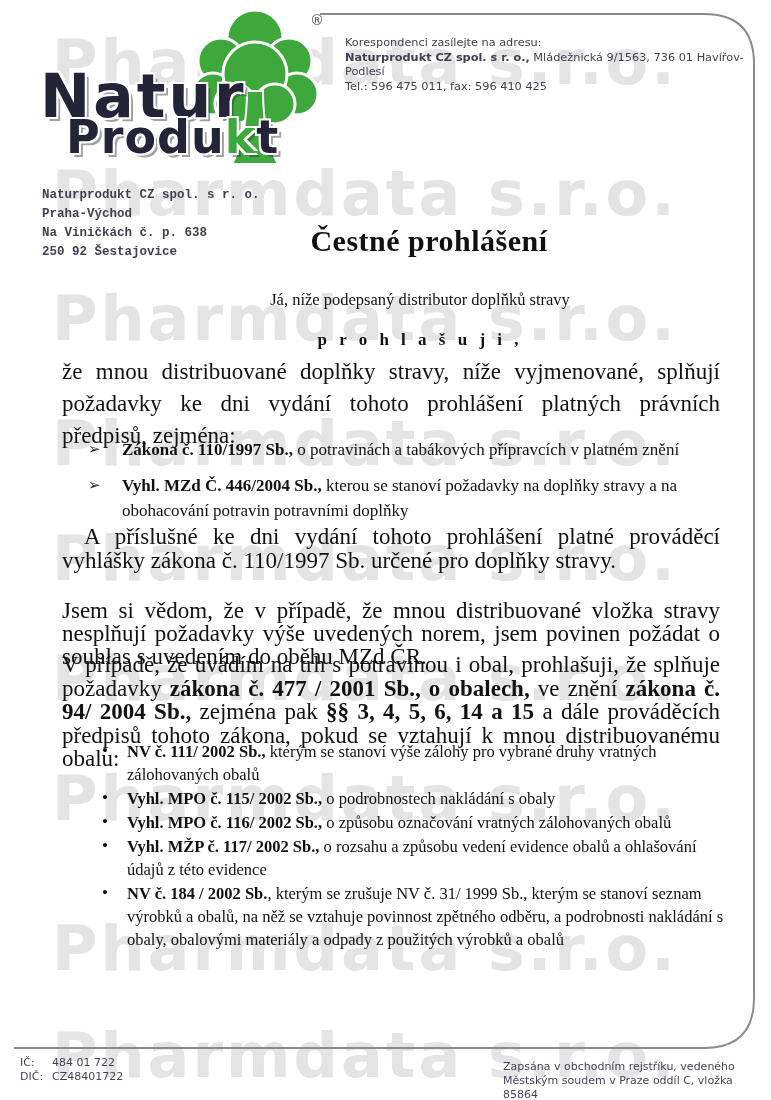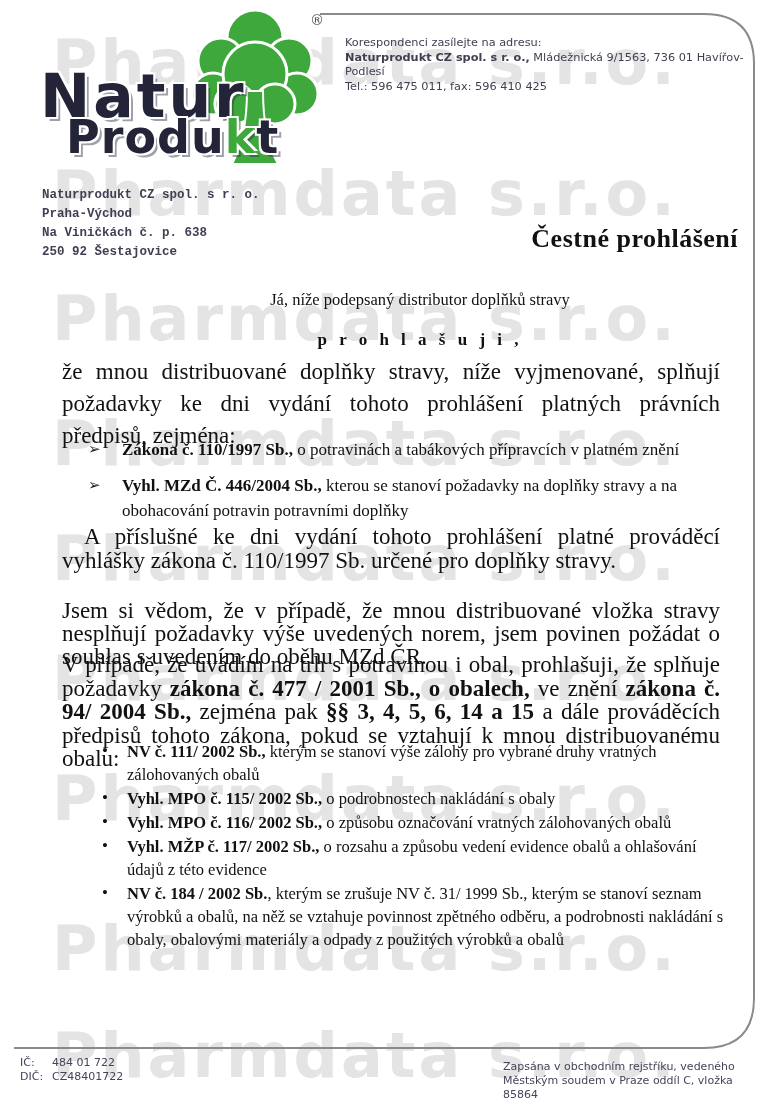--- a/index.html
+++ b/index.html
@@ -39,22 +39,22 @@
     color:#3f3f52;
   }
   .corr b{font-weight:700;}
   .addr{
     position:absolute;left:42px;top:186px;width:230px;
     font-family:Liberation Mono, monospace;font-weight:700;
     font-size:12.5px;line-height:19px;color:#3f3f52;
   }
   
   .title{
-    position:absolute;left:78px;top:224px;width:660px;text-align:right;
-    font-size:26px;font-weight:700;letter-spacing:.5px;
+    position:absolute;left:99px;top:224px;width:660px;text-align:center;
+    font-size:30px;font-weight:700;letter-spacing:.5px;
   }
   .intro{position:absolute;left:90px;top:290px;width:660px;text-align:center;font-size:16.5px;}
   .declare{position:absolute;left:90px;top:330px;width:660px;text-align:center;
     font-size:17px;font-weight:700;letter-spacing:4px;}
   .para{position:absolute;left:62px;width:658px;font-size:23px;text-align:justify;}
   .p1{top:356px;line-height:32px;}
   .p2{top:525px;line-height:24px;text-indent:22px;}
   .p3{top:599px;line-height:23px;}
   .p4{top:653px;line-height:23.5px;}
   .para b,.li b{font-weight:700;}

